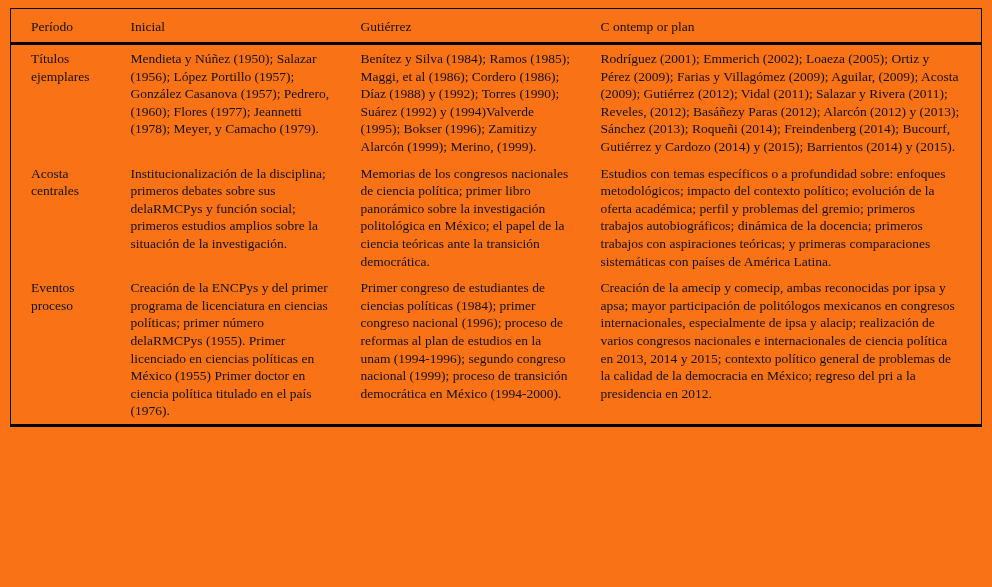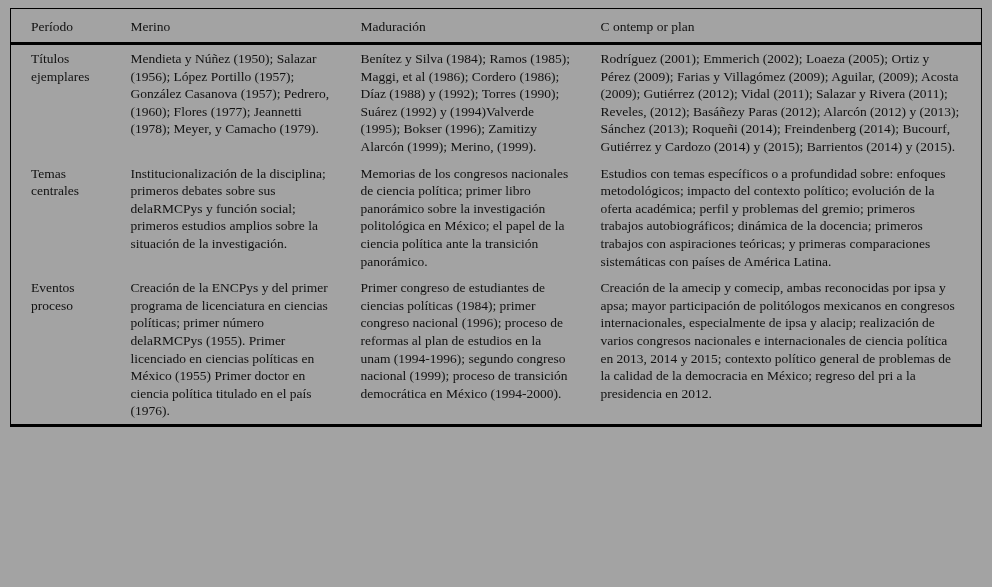--- a/index.html
+++ b/index.html
@@ -4,21 +4,21 @@
 <style>
   html, body {
     margin: 0;
     padding: 0;
     background: #ffffff;
   }
   .page {
     position: relative;
     width: 992px;
     height: 587px;
-    background: #a3a3a3;
+    background: #f97316;
     font-family: "Liberation Serif", serif;
     color: #111111;
     overflow: hidden;
   }
   table.period-table {
     position: absolute;
     left: 10px;
     top: 8px;
     width: 971px;
     border-collapse: collapse;
@@ -61,36 +61,36 @@
   <table class="period-table">
     <colgroup>
       <col class="c1">
         <col class="c2">
         <col class="c3">
         <col class="c4">
     </colgroup>
     <thead>
       <tr>
         <th class="first">Período</th>
-        <th>Merino</th>
-        <th>Maduración</th>
+        <th>Inicial</th>
+        <th>Gutiérrez</th>
         <th>C ontemp or plan</th>
       </tr>
     </thead>
     <tbody>
       <tr>
         <td class="first">Títulos ejemplares</td>
         <td class="col-inicial">Mendieta y Núñez (1950); Salazar (1956); López Portillo (1957); González Casanova (1957); Pedrero, (1960); Flores (1977); Jeannetti (1978); Meyer, y Camacho (1979).</td>
         <td class="col-maduracion">Benítez y Silva (1984); Ramos (1985); Maggi, et al (1986); Cordero (1986); Díaz (1988) y (1992); Torres (1990); Suárez (1992) y (1994)Valverde (1995); Bokser (1996); Zamitizy Alarcón (1999); Merino, (1999).</td>
         <td class="col-contemporanea">Rodríguez (2001); Emmerich (2002); Loaeza (2005); Ortiz y Pérez (2009); Farias y Villagómez (2009); Aguilar, (2009); Acosta (2009); Gutiérrez (2012); Vidal (2011); Salazar y Rivera (2011); Reveles, (2012); Basáñezy Paras (2012); Alarcón (2012) y (2013); Sánchez (2013); Roqueñi (2014); Freindenberg (2014); Bucourf, Gutiérrez y Cardozo (2014) y (2015); Barrientos (2014) y (2015).</td>
       </tr>
       <tr>
-        <td class="first">Temas centrales</td>
+        <td class="first">Acosta centrales</td>
         <td class="col-inicial">Institucionalización de la disciplina; primeros debates sobre sus delaRMCPys y función social; primeros estudios amplios sobre la situación de la investigación.</td>
-        <td class="col-maduracion">Memorias de los congresos nacionales de ciencia política; primer libro panorámico sobre la investigación politológica en México; el papel de la ciencia política ante la transición panorámico.</td>
+        <td class="col-maduracion">Memorias de los congresos nacionales de ciencia política; primer libro panorámico sobre la investigación politológica en México; el papel de la ciencia teóricas ante la transición democrática.</td>
         <td class="col-contemporanea">Estudios con temas específicos o a profundidad sobre: enfoques metodológicos; impacto del contexto político; evolución de la oferta académica; perfil y problemas del gremio; primeros trabajos autobiográficos; dinámica de la docencia; primeros trabajos con aspiraciones teóricas; y primeras comparaciones sistemáticas con países de América Latina.</td>
       </tr>
       <tr>
         <td class="first">Eventos proceso</td>
         <td class="col-inicial">Creación de la ENCPys y del primer programa de licenciatura en ciencias políticas; primer número delaRMCPys (1955). Primer licenciado en ciencias políticas en México (1955) Primer doctor en ciencia política titulado en el país (1976).</td>
         <td class="col-maduracion">Primer congreso de estudiantes de ciencias políticas (1984); primer congreso nacional (1996); proceso de reformas al plan de estudios en la unam (1994-1996); segundo congreso nacional (1999); proceso de transición democrática en México (1994-2000).</td>
         <td class="col-contemporanea">Creación de la amecip y comecip, ambas reconocidas por ipsa y apsa; mayor participación de politólogos mexicanos en congresos internacionales, especialmente de ipsa y alacip; realización de varios congresos nacionales e internacionales de ciencia política en 2013, 2014 y 2015; contexto político general de problemas de la calidad de la democracia en México; regreso del pri a la presidencia en 2012.</td>
       </tr>
     </tbody>
   </table>

